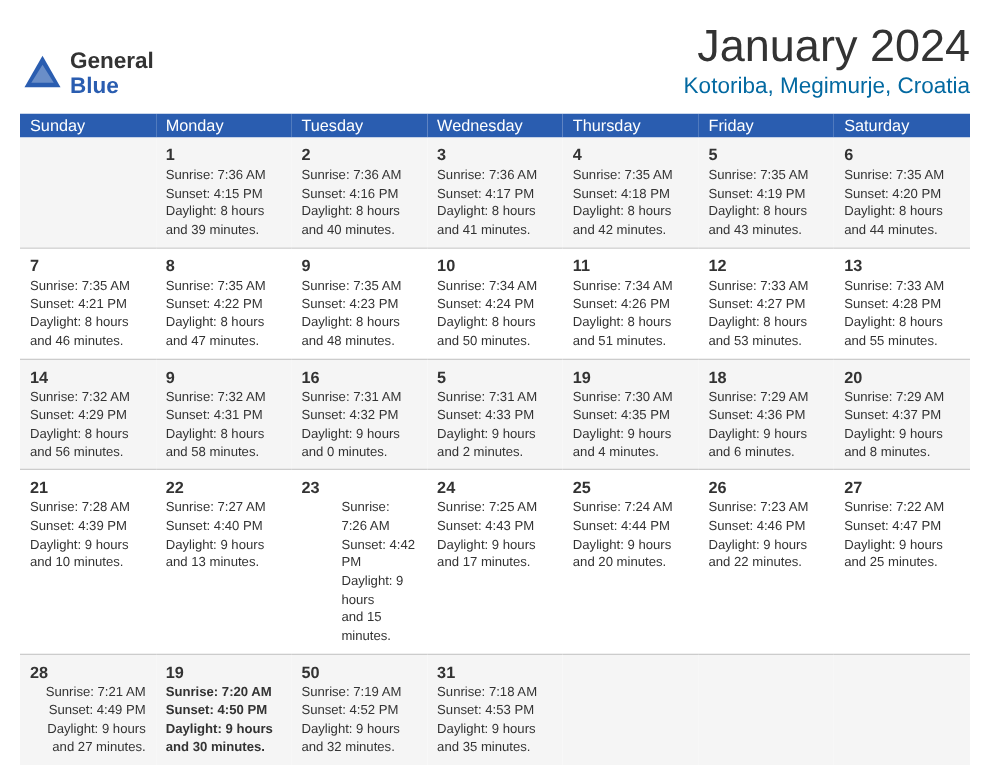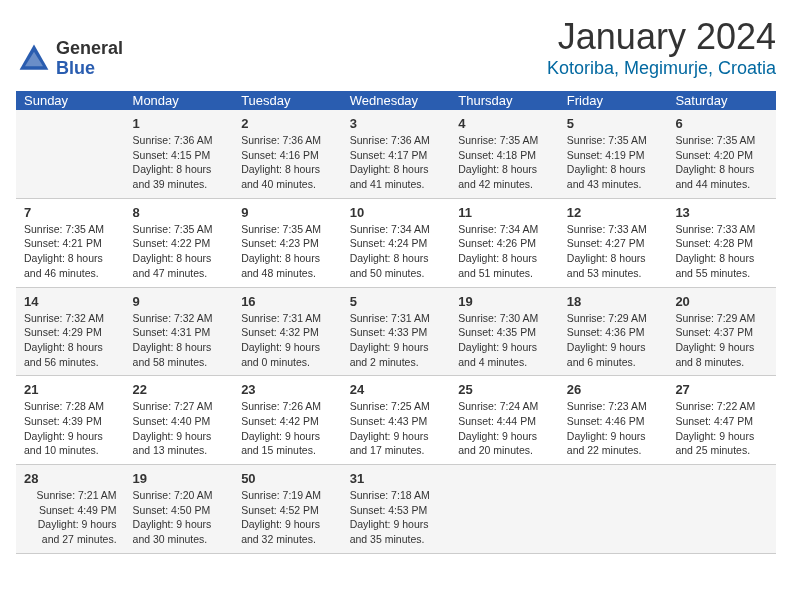--- a/index.html
+++ b/index.html
@@ -275,21 +275,21 @@
         </td>
         <td>
           <span class="day-number">22</span>
           <div class="day-info" style="white-space: pre-line;">Sunrise: 7:27 AM
 Sunset: 4:40 PM
 Daylight: 9 hours
 and 13 minutes.</div>
         </td>
         <td>
           <span class="day-number">23</span>
-          <div class="day-info" style="white-space: pre-line;">Sunrise: 7:26 AM
+          <div class="day-info" style="white-space: pre-line; margin-left: 32px;">Sunrise: 7:26 AM
 Sunset: 4:42 PM
 Daylight: 9 hours
 and 15 minutes.</div>
         </td>
         <td>
           <span class="day-number">24</span>
           <div class="day-info" style="white-space: pre-line;">Sunrise: 7:25 AM
 Sunset: 4:43 PM
 Daylight: 9 hours
 and 17 minutes.</div>
@@ -319,21 +319,21 @@
       <tr>
         <td>
           <span class="day-number">28</span>
           <div class="day-info" style="white-space: pre-line; text-align: right;">Sunrise: 7:21 AM
 Sunset: 4:49 PM
 Daylight: 9 hours
 and 27 minutes.</div>
         </td>
         <td>
           <span class="day-number">19</span>
-          <div class="day-info" style="white-space: pre-line;">Sunrise: 7:20 AM
+          <div class="day-info" style="white-space: pre-line; font-weight: bold;">Sunrise: 7:20 AM
 Sunset: 4:50 PM
 Daylight: 9 hours
 and 30 minutes.</div>
         </td>
         <td>
           <span class="day-number">50</span>
           <div class="day-info" style="white-space: pre-line;">Sunrise: 7:19 AM
 Sunset: 4:52 PM
 Daylight: 9 hours
 and 32 minutes.</div>

